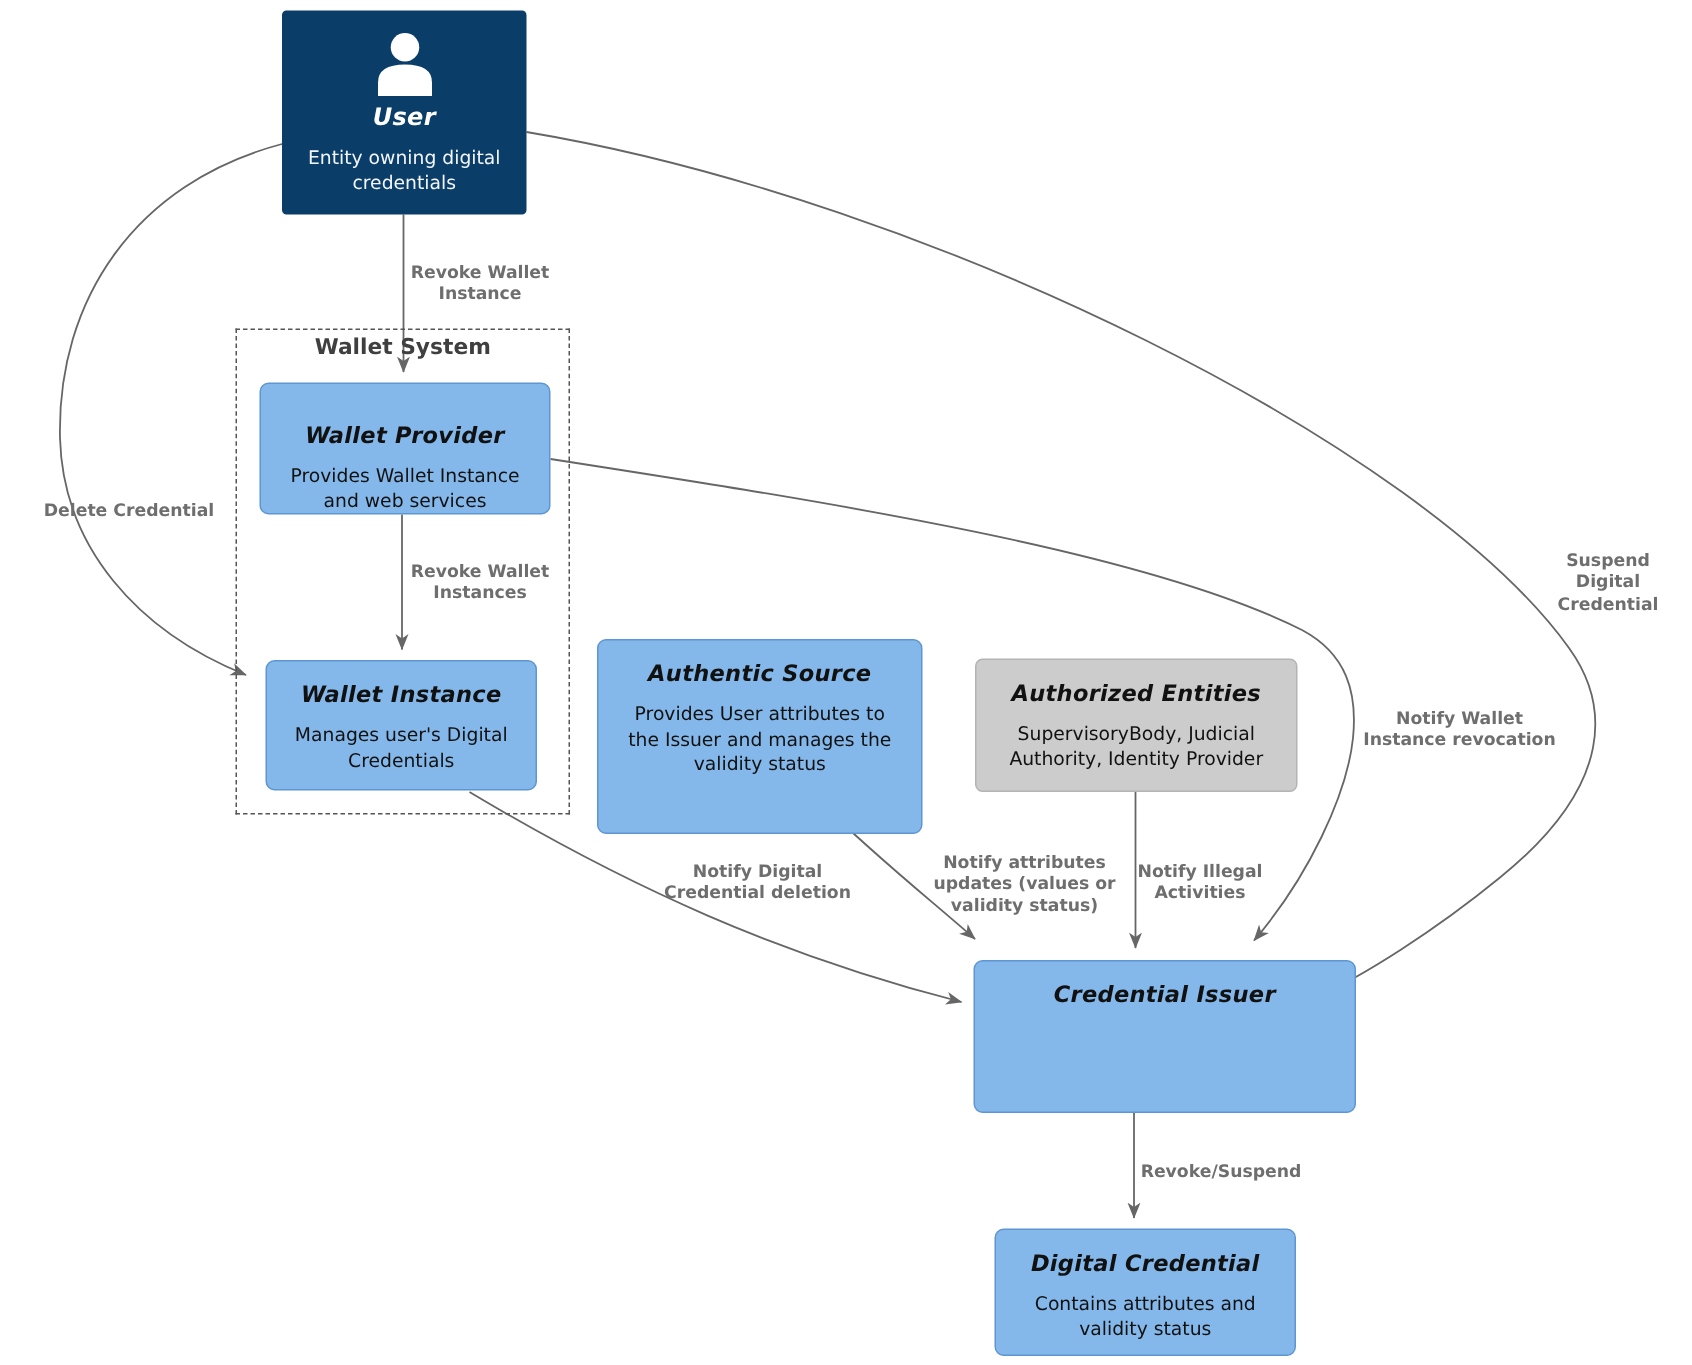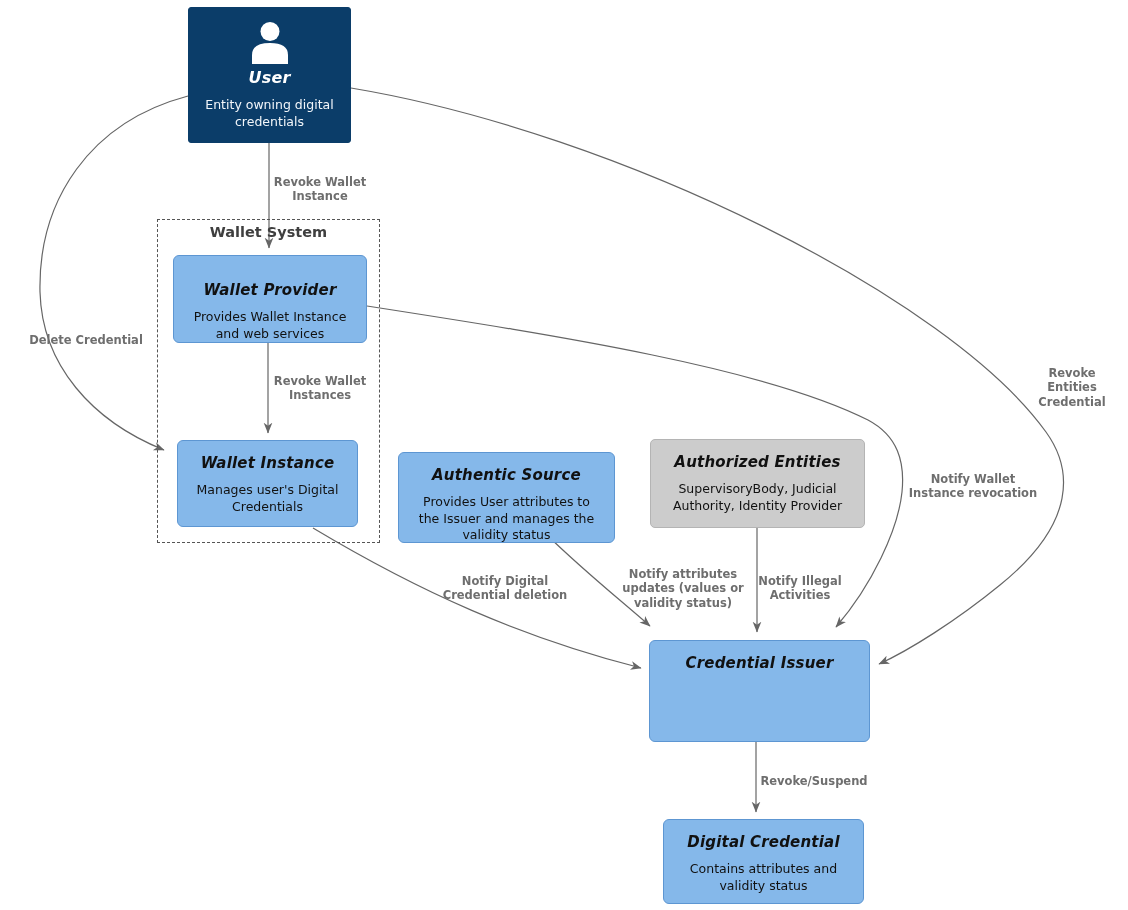--- a/index.html
+++ b/index.html
@@ -118,49 +118,49 @@
     <div class="body">Provides Wallet Instance
 and web services</div>
   </div>
 
   <div class="node node-blue" style="left:177px;top:440px;width:181px;height:87px;padding-top:13px;">
     <div class="title">Wallet Instance</div>
     <div class="body">Manages user's Digital
 Credentials</div>
   </div>
 
-  <div class="node node-blue" style="left:398px;top:452px;width:217px;height:91px;padding-top:13px;">
+  <div class="node node-blue" style="left:398px;top:426px;width:217px;height:130px;padding-top:13px;">
     <div class="title">Authentic Source</div>
     <div class="body">Provides User attributes to
 the Issuer and manages the
 validity status</div>
   </div>
 
   <div class="node node-gray" style="left:650px;top:439px;width:215px;height:89px;padding-top:13px;">
     <div class="title">Authorized Entities</div>
     <div class="body">SupervisoryBody, Judicial
 Authority, Identity Provider</div>
   </div>
 
-  <div class="node node-blue" style="left:649px;top:640px;width:221px;height:102px;padding-top:13px;">
+  <div class="node node-blue" style="left:649px;top:640px;width:255px;height:102px;padding-top:13px;">
     <div class="title">Credential Issuer</div>
   </div>
 
   <div class="node node-blue" style="left:663px;top:819px;width:201px;height:85px;padding-top:13px;">
     <div class="title">Digital Credential</div>
     <div class="body">Contains attributes and
 validity status</div>
   </div>
 
   <div class="edge-label" style="left:320px;top:189px;">Revoke Wallet
 Instance</div>
   <div class="edge-label" style="left:86px;top:300px;margin-top:40px;">Delete Credential</div>
   <div class="edge-label" style="left:320px;top:388px;">Revoke Wallet
 Instances</div>
-  <div class="edge-label" style="left:1072px;top:388px;">Revoke Entities
+  <div class="edge-label" style="left:1072px;top:388px;">Suspend Digital
 Credential</div>
   <div class="edge-label" style="left:973px;top:486px;">Notify Wallet
 Instance revocation</div>
   <div class="edge-label" style="left:505px;top:588px;">Notify Digital
 Credential deletion</div>
   <div class="edge-label" style="left:683px;top:589px;">Notify attributes
 updates (values or
 validity status)</div>
   <div class="edge-label" style="left:800px;top:588px;">Notify Illegal
 Activities</div>

